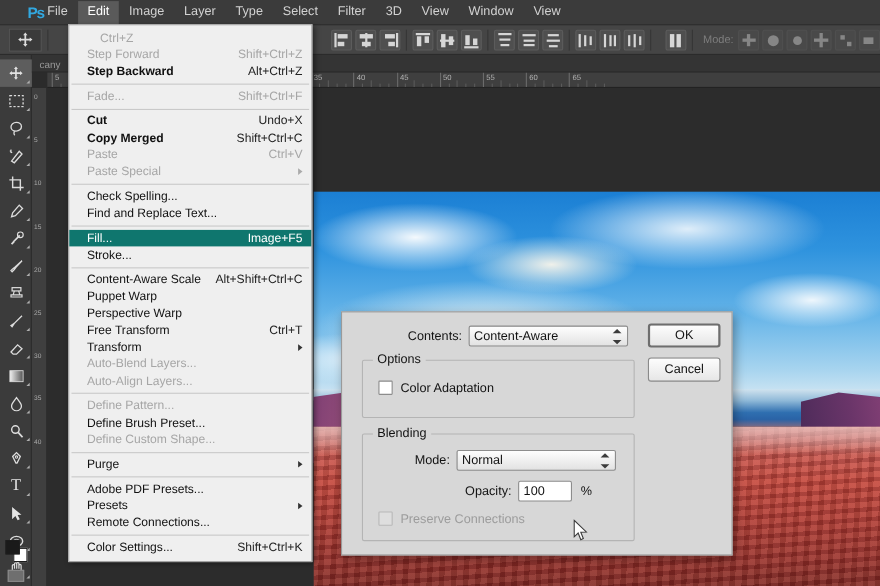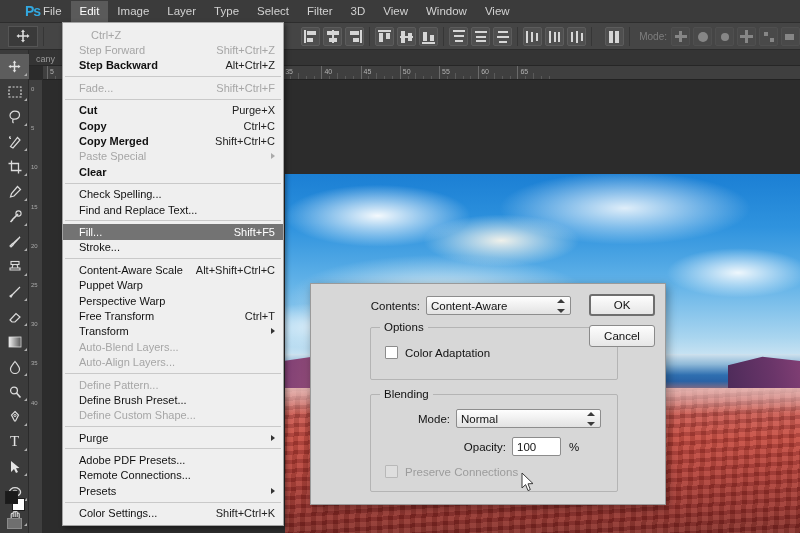--- a/index.html
+++ b/index.html
@@ -156,21 +156,21 @@
     font-size:11px; color:#111;
   }
   .mrow{
     height:15.4px; display:flex;align-items:center; padding:0 8px 0 16px;
     white-space:nowrap; position:relative; cursor:default;
   }
   .mrow .lbl{ flex:1; }
   .mrow .sc{ color:#222; padding-left:12px; }
   .mrow.bold .lbl{ font-weight:bold; }
   .mrow.disabled .lbl,.mrow.disabled .sc{ color:#a6a6a6; }
-  .mrow.hl{ background:#737373;align-items:center; }
+  .mrow.hl{ background:#0f766e;align-items:center; }
   .mrow.hl .lbl,.mrow.hl .sc{ color:#ffffff; }
   .msep{ height:1px; background:#c9c9c9; margin:3px 2px; }
   .arrow{
     width:0;height:0;border-top:3.5px solid transparent;border-bottom:3.5px solid transparent;
     border-left:4px solid #333; margin-left:6px;
   }
   .mrow.disabled .arrow{ border-left-color:#aaa; }
 
   
   #filldlg{
@@ -190,21 +190,21 @@
   }
   .select .spin{
     position:absolute; right:5px; top:2px; width:9px; height:14px;
     display:flex;flex-direction:column;justify-content:space-between;align-items:center;
   }
   .select .spin i{ width:0;height:0;border-left:4px solid transparent;border-right:4px solid transparent; }
   .select .spin i.up{ border-bottom:4px solid #3b3b3b; }
   .select .spin i.dn{ border-top:4px solid #3b3b3b; }
 
   .group{
-    position:absolute; border:1px solid #b4b4b4; border-radius:2px;margin-left:41px;
+    position:absolute; border:1px solid #b4b4b4; border-radius:2px;
   }
   .group > .gtitle{
     position:absolute; top:-7px; left:9px; background:#d7d7d7;
     padding:0 4px; font-size:11.5px; color:#111;
   }
   #opt-group{ left:18px; top:43px; width:248px; height:53px; }
   #bld-group{ left:18px; top:110px; width:248px; height:98px; }
 
   .cbox{
     width:13px;height:13px;background:#fff;border:1px solid #8c8c8c;border-radius:1px;
@@ -597,48 +597,45 @@
       <span class="sc">Alt+Ctrl+Z</span>
     </div>
     <div class="msep"></div>
     <div class="mrow disabled">
       <span class="lbl">Fade...</span>
       <span class="sc">Shift+Ctrl+F</span>
     </div>
     <div class="msep"></div>
     <div class="mrow bold">
       <span class="lbl">Cut</span>
-      <span class="sc">Purge+X</span>
-    </div>
-    <div class="mrow bold">
-      <span class="lbl">Copy</span>
-      <span class="sc">Ctrl+C</span>
+      <span class="sc">Undo+X</span>
     </div>
     <div class="mrow bold">
       <span class="lbl">Copy Merged</span>
       <span class="sc">Shift+Ctrl+C</span>
     </div>
     <div class="mrow disabled">
+      <span class="lbl">Paste</span>
+      <span class="sc">Ctrl+V</span>
+    </div>
+    <div class="mrow disabled">
       <span class="lbl">Paste Special</span>
       <span class="arrow"></span>
     </div>
-    <div class="mrow bold">
-      <span class="lbl">Clear</span>
-    </div>
     <div class="msep"></div>
     <div class="mrow">
       <span class="lbl">Check Spelling...</span>
     </div>
     <div class="mrow">
       <span class="lbl">Find and Replace Text...</span>
     </div>
     <div class="msep"></div>
     <div class="mrow hl">
       <span class="lbl">Fill...</span>
-      <span class="sc">Shift+F5</span>
+      <span class="sc">Image+F5</span>
     </div>
     <div class="mrow">
       <span class="lbl">Stroke...</span>
     </div>
     <div class="msep"></div>
     <div class="mrow">
       <span class="lbl">Content-Aware Scale</span>
       <span class="sc">Alt+Shift+Ctrl+C</span>
     </div>
     <div class="mrow">
@@ -674,25 +671,25 @@
     <div class="msep"></div>
     <div class="mrow">
       <span class="lbl">Purge</span>
       <span class="arrow"></span>
     </div>
     <div class="msep"></div>
     <div class="mrow">
       <span class="lbl">Adobe PDF Presets...</span>
     </div>
     <div class="mrow">
-      <span class="lbl">Remote Connections...</span>
-    </div>
-    <div class="mrow">
       <span class="lbl">Presets</span>
       <span class="arrow"></span>
+    </div>
+    <div class="mrow">
+      <span class="lbl">Remote Connections...</span>
     </div>
     <div class="msep"></div>
     <div class="mrow">
       <span class="lbl">Color Settings...</span>
       <span class="sc">Shift+Ctrl+K</span>
     </div>
   </div>
 
 <div id="filldlg">
 

